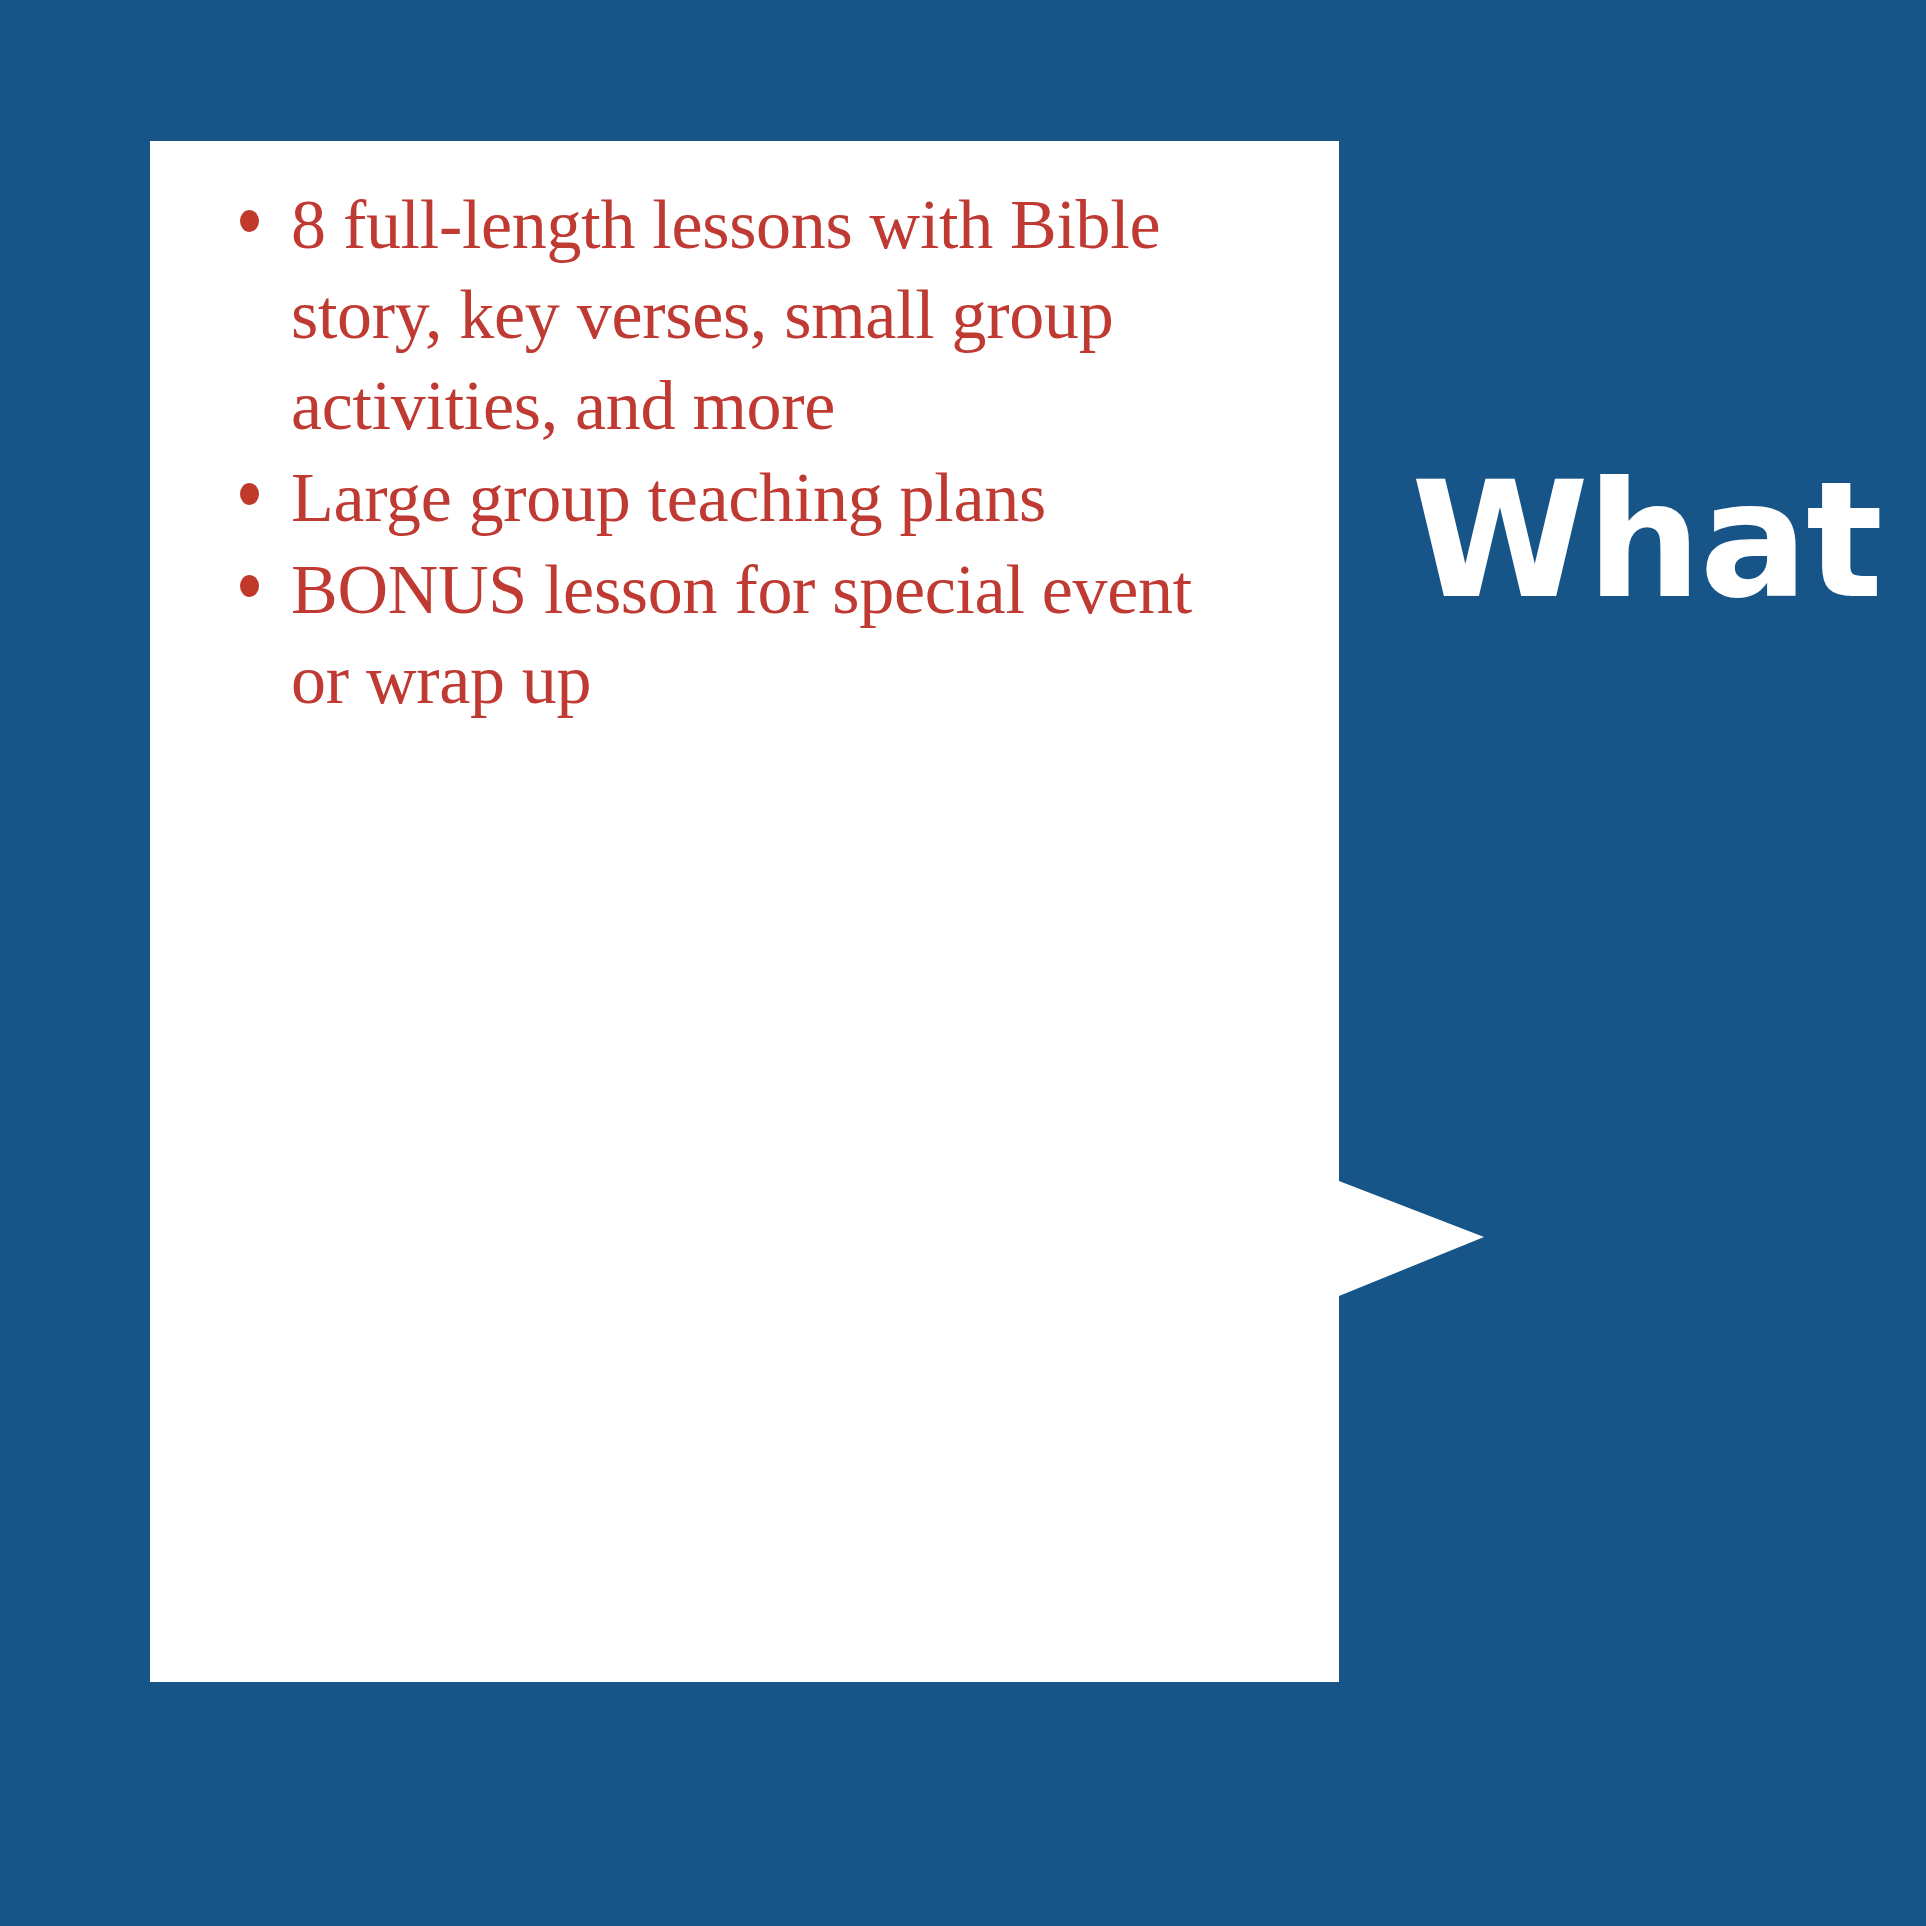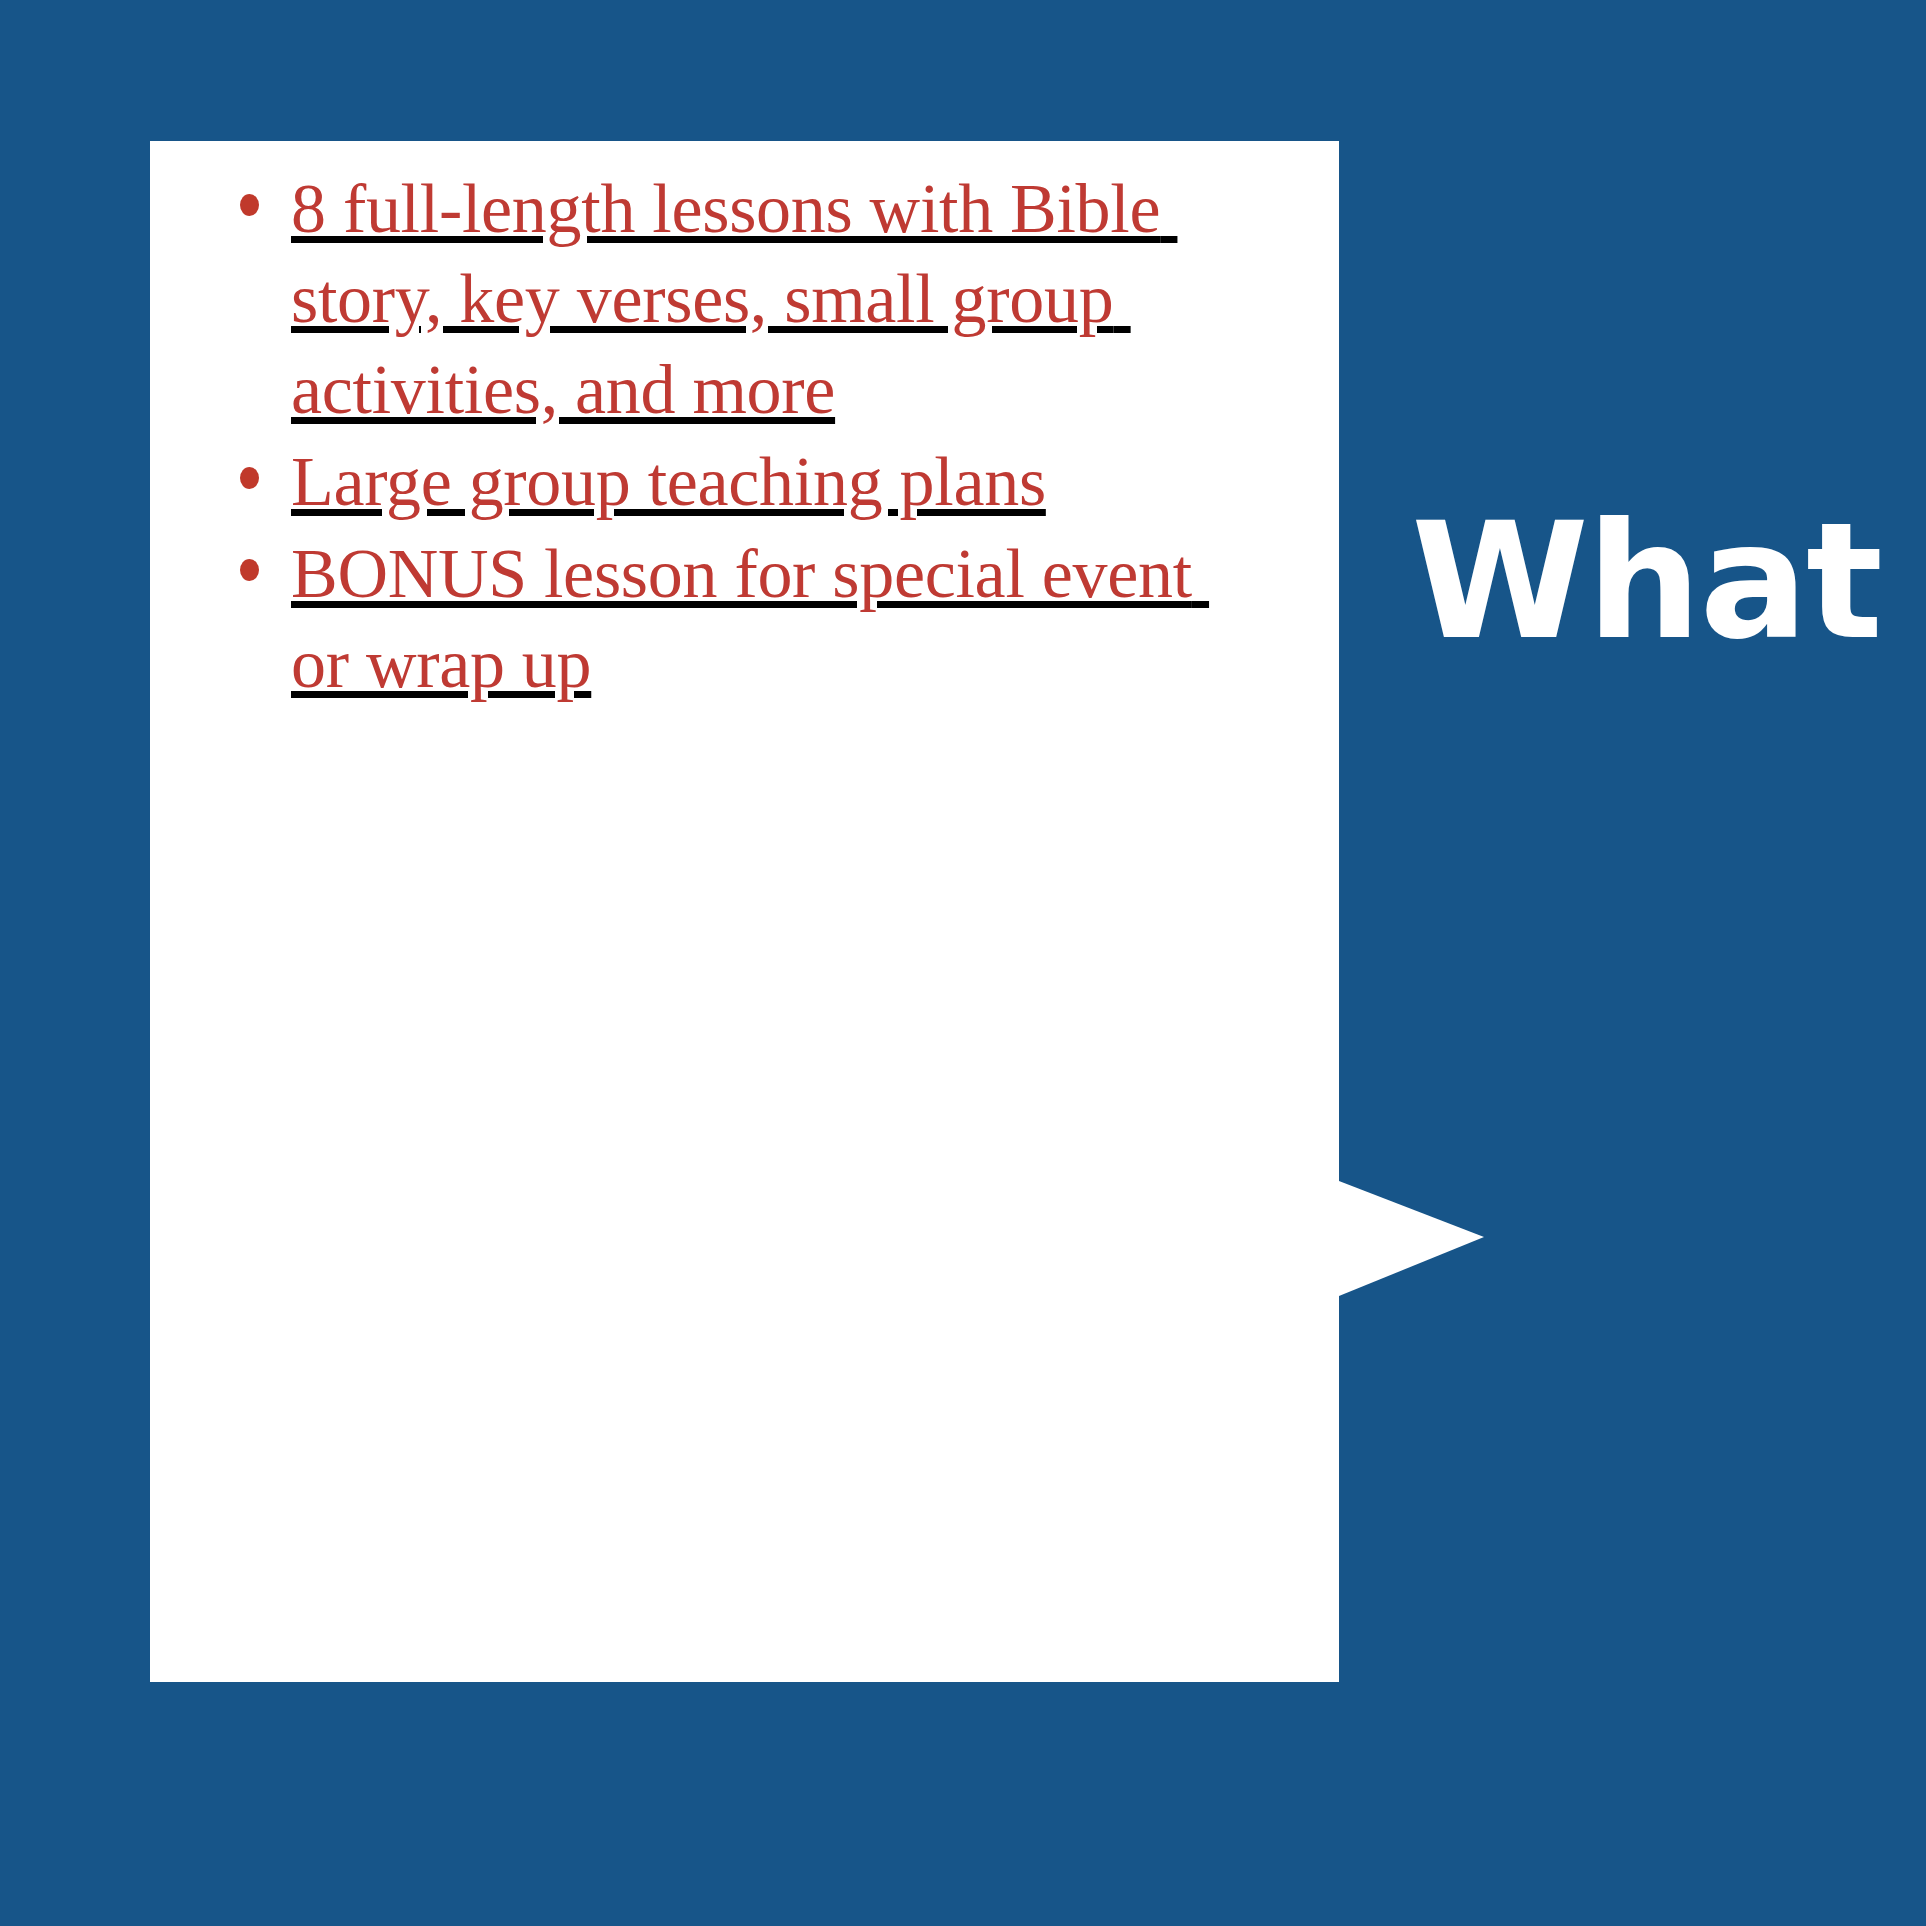--- a/index.html
+++ b/index.html
@@ -41,26 +41,25 @@
     height: 0;
     border-top: 56px solid transparent;
     border-bottom: 59px solid transparent;
     border-left: 145px solid #ffffff;
   }
 
   
   #bullet-list {
     position: absolute;
     left: 234px;
-    top: 164px;
+    top: 180px;
     width: 990px;
     margin: 0;
     padding: 0;
     list-style: none;
-    text-decoration: underline;
   }
 
   .bullet-item {
     position: relative;
     display: block;
     color: #BF3A33;
     font-family: "Liberation Serif", "DejaVu Serif", serif;
     font-size: 70px;
     line-height: 1.29;
     padding-left: 57px;
@@ -80,21 +79,21 @@
 
   .bullet-text {
     display: block;
     white-space: pre-wrap;
   }
 
   
   #heading {
     position: absolute;
     left: 1129px;
-    top: 471px;
+    top: 430px;
     width: 752px;
     text-align: right;
     color: #ffffff;
     font-family: "DejaVu Sans", "Liberation Sans", sans-serif;
     font-weight: bold;
     font-size: 161px;
     line-height: 1.38;
     letter-spacing: -2px;
   }
   #heading .hline {

